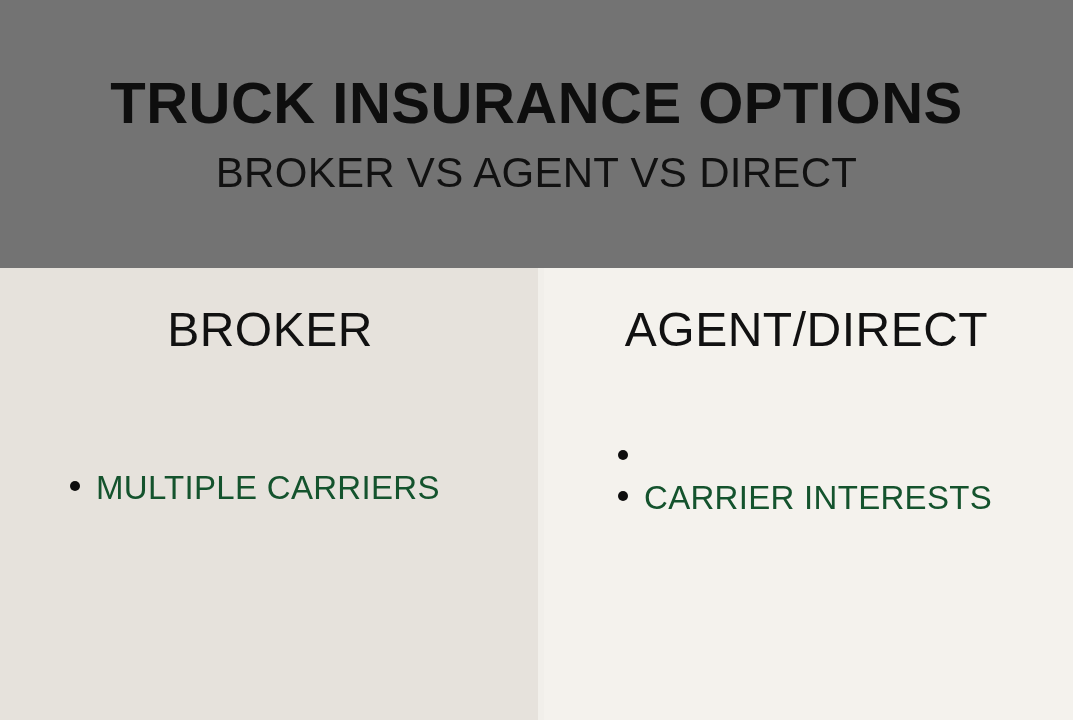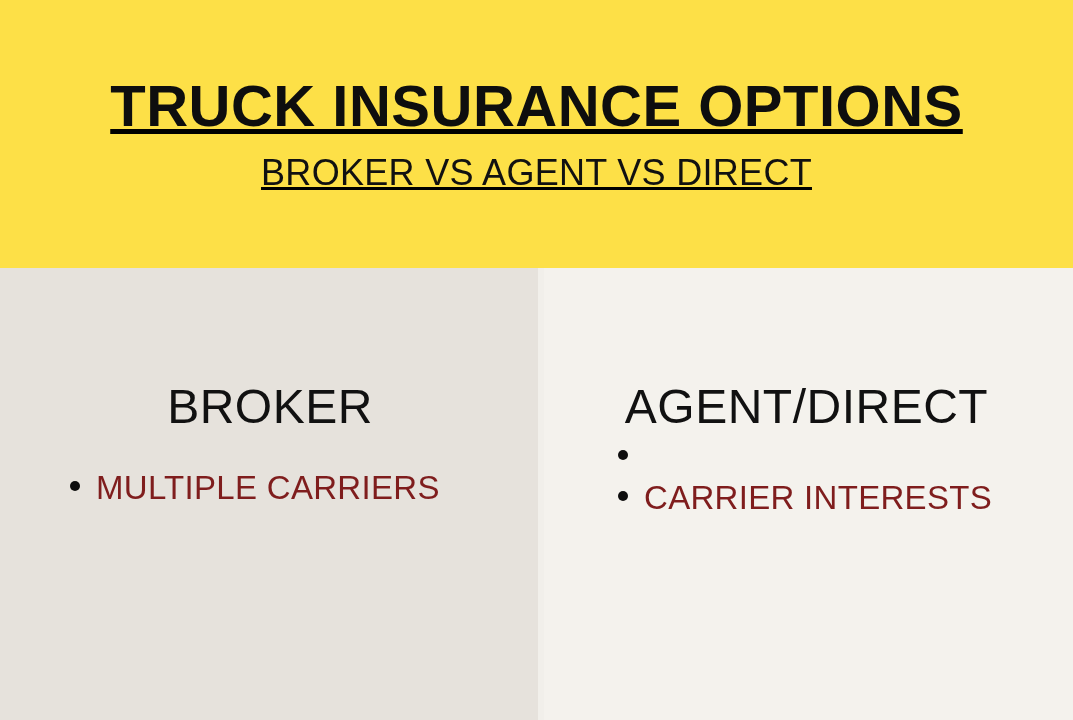--- a/index.html
+++ b/index.html
@@ -19,42 +19,41 @@
     background: #F4F2ED;
   }
 
   
   .header {
     position: absolute;
     left: 0;
     top: 0;
     width: 1073px;
     height: 268px;
-    background: #fde047;
+    background: #737373;
     display: flex;
     flex-direction: column;
     align-items: center;
     justify-content: center;
-    text-decoration: underline;
   }
 
   .header-title {
     font-size: 58px;
     line-height: 1.0;
     font-weight: 700;
     letter-spacing: 0.5px;
     color: #0E0E0E;
     text-transform: uppercase;
     white-space: nowrap;
     margin: 0 0 20px 0;
     text-align: center;
   }
 
   .header-subtitle {
-    font-size: 36px;
+    font-size: 42px;
     line-height: 1.0;
     font-weight: 400;
     letter-spacing: 0.3px;
     color: #111111;
     text-transform: uppercase;
     white-space: nowrap;
     margin: 0;
     text-align: center;
   }
 
@@ -65,21 +64,21 @@
     top: 268px;
     width: 1073px;
     height: 452px;
     display: flex;
   }
 
   .column {
     position: relative;
     height: 100%;
     box-sizing: border-box;
-    padding-top: 115px;
+    padding-top: 38px;
   }
 
   .column-left {
     width: 540px;
     background: #E6E2DC;
   }
 
   .column-right {
     width: 533px;
     background: #F4F2ED;
@@ -122,21 +121,21 @@
     left: 78px;
   }
 
   .bullet-item {
     display: flex;
     align-items: baseline;
     font-size: 33px;
     line-height: 59px;
     font-weight: 400;
     letter-spacing: 0.3px;
-    color: #7f1d1d;
+    color: #14532d;
     text-transform: uppercase;
     white-space: nowrap;
   }
 
   .bullet-dot {
     display: inline-block;
     width: 10px;
     height: 10px;
     min-width: 10px;
     border-radius: 50%;

